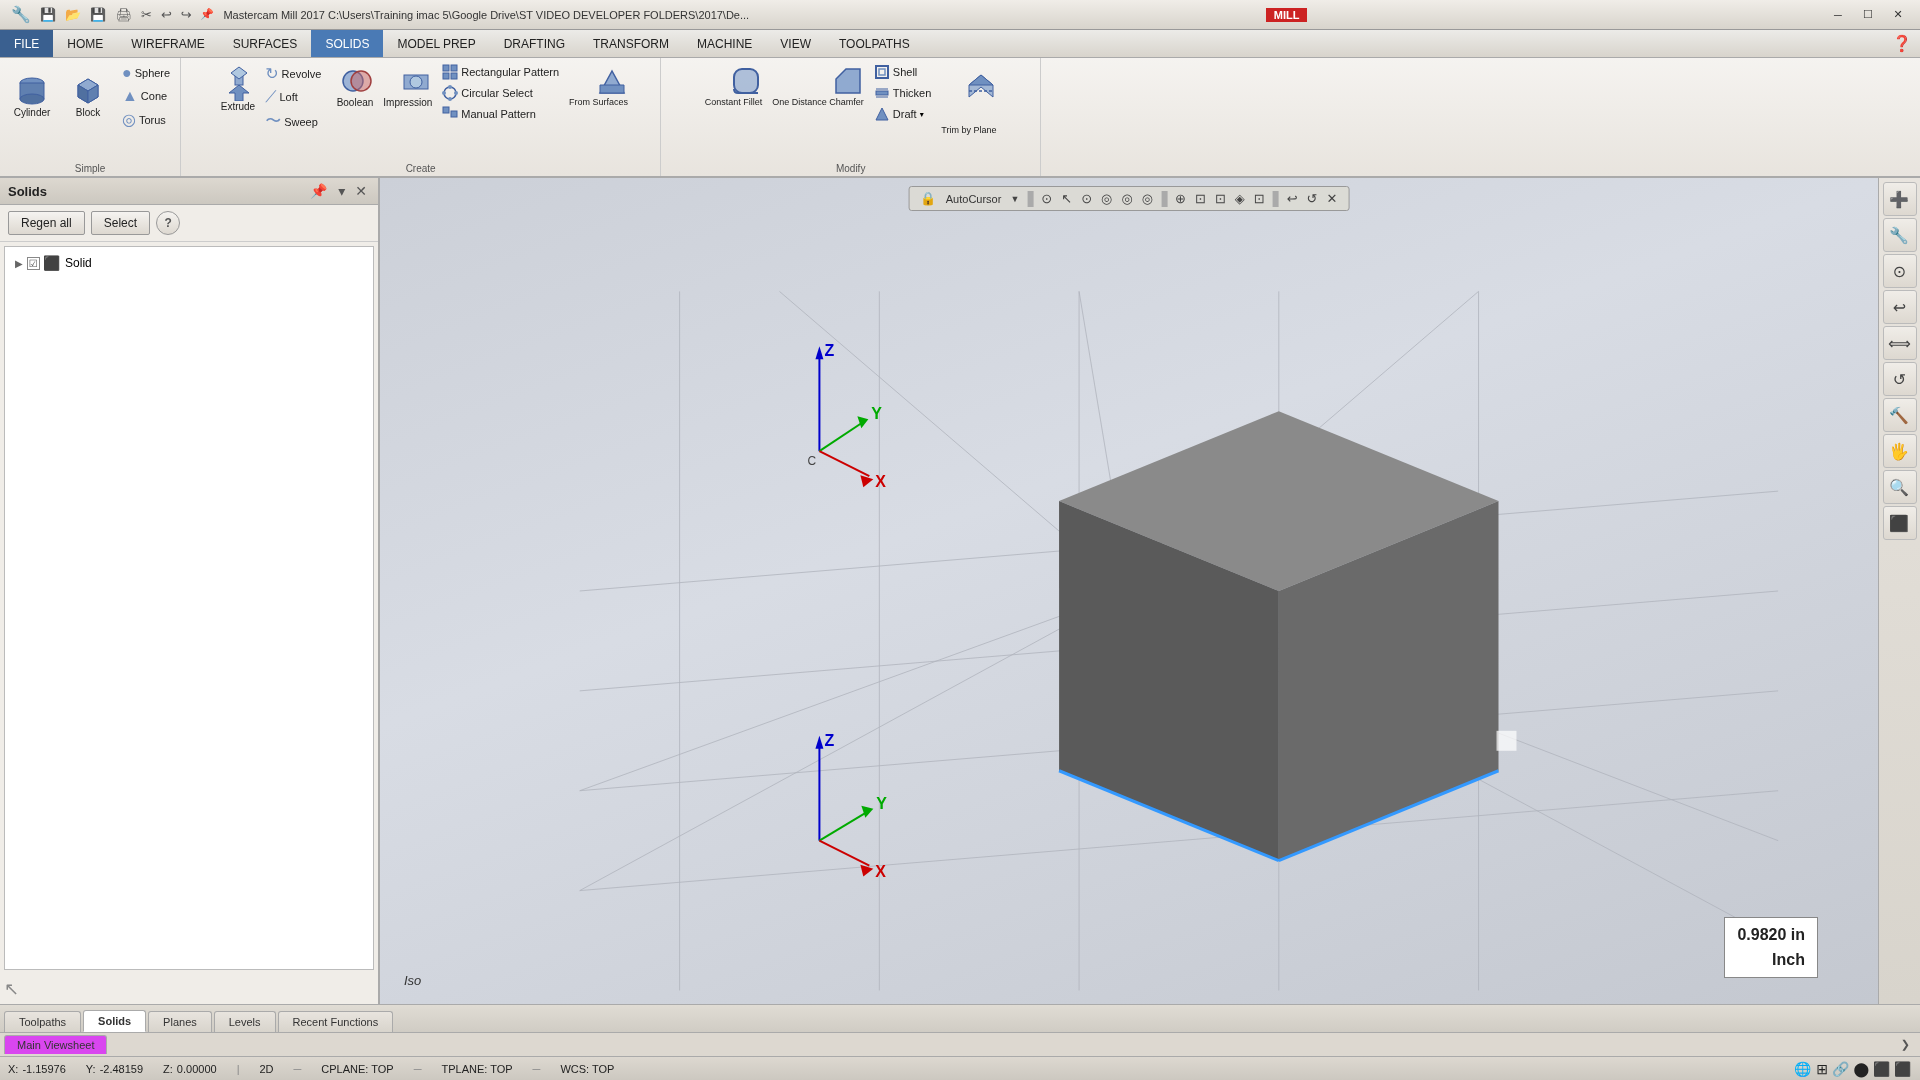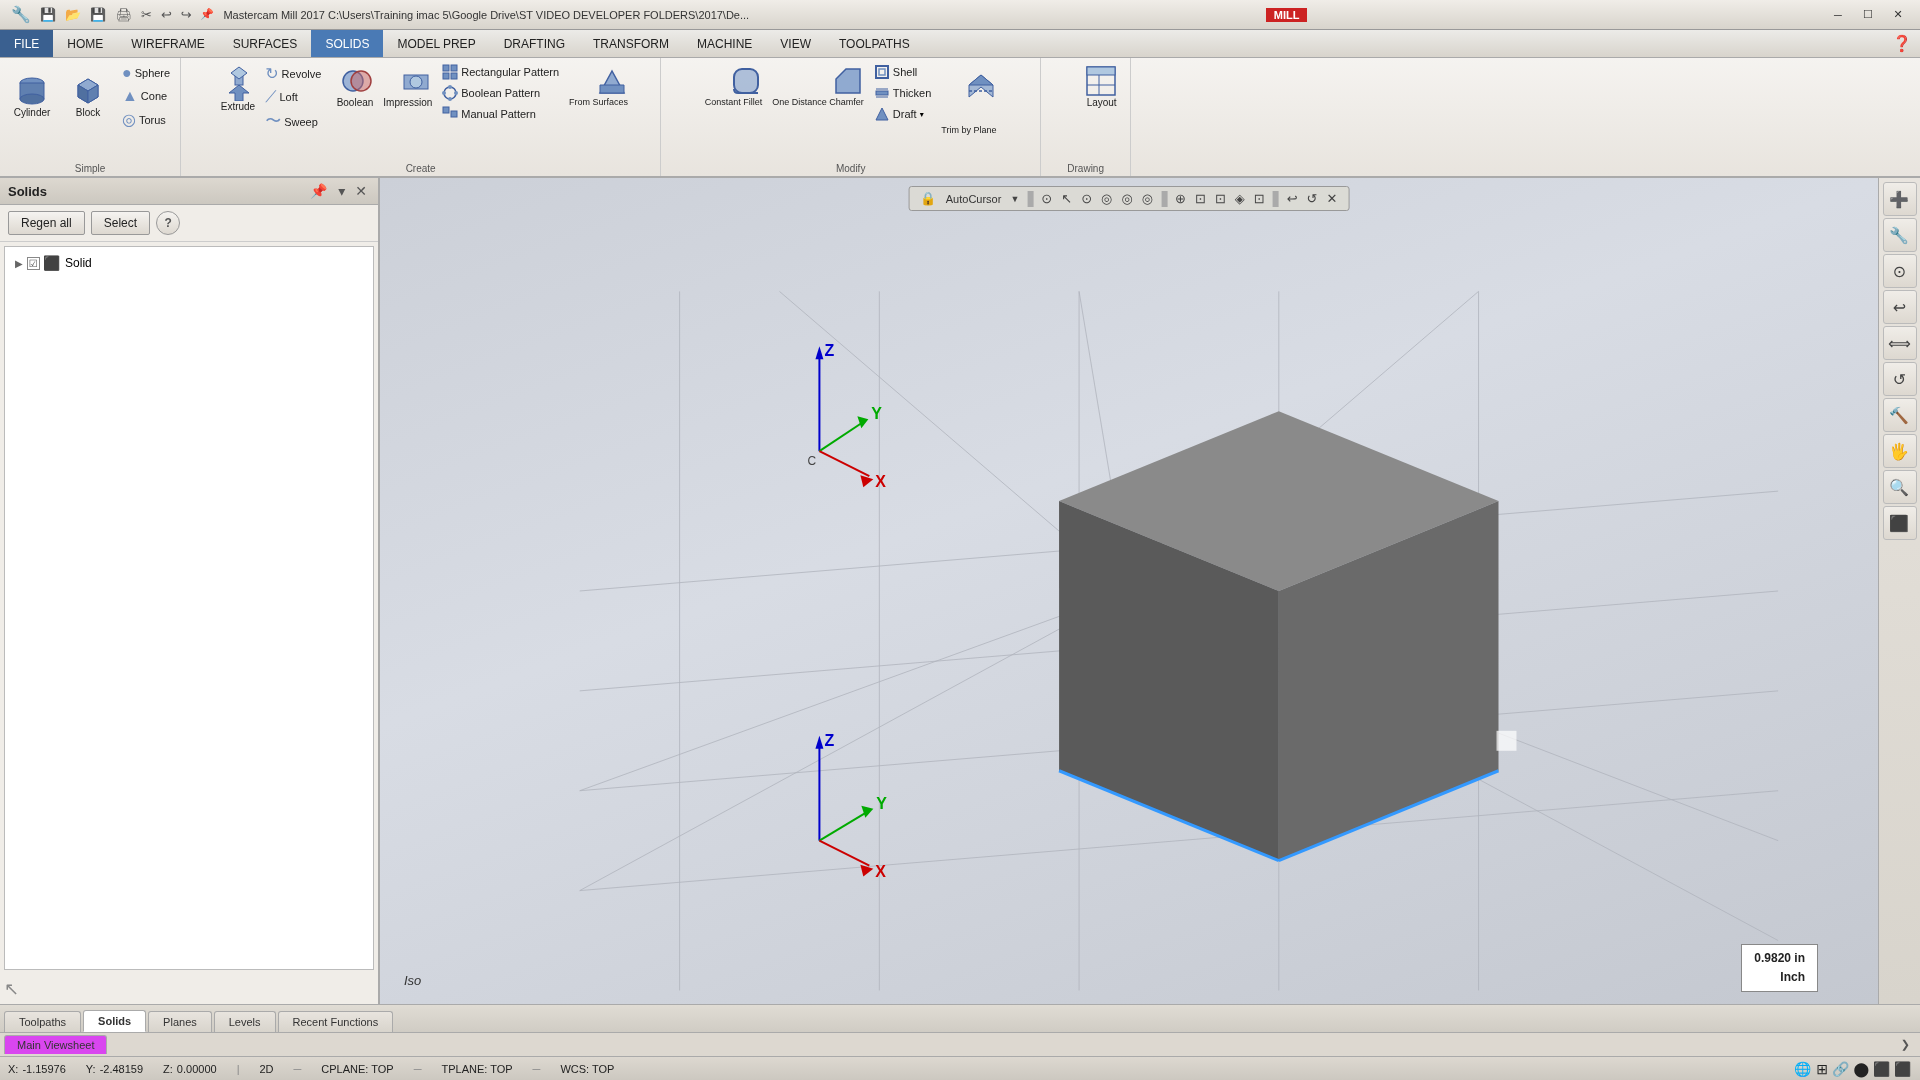--- a/index.html
+++ b/index.html
@@ -461,21 +461,21 @@
           <span class="btn-label">Rectangular Pattern</span>
         </div>
         <div class="ribbon-btn-small">
           <svg width="16" height="16">
             <circle cx="8" cy="8" r="6" fill="none" stroke="#4060a0" stroke-width="1.5"></circle>
             <circle cx="8" cy="2" r="2" fill="#7090c0"></circle>
             <circle cx="14" cy="8" r="2" fill="#7090c0"></circle>
             <circle cx="8" cy="14" r="2" fill="#7090c0"></circle>
             <circle cx="2" cy="8" r="2" fill="#7090c0"></circle>
           </svg>
-          <span class="btn-label">Boolean Pattern</span>
+          <span class="btn-label">Circular Select</span>
         </div>
         <div class="ribbon-btn-small">
           <svg width="16" height="16">
             <rect x="1" y="1" width="6" height="6" fill="#7090c0" stroke="#4060a0" stroke-width="1"></rect>
             <rect x="9" y="5" width="6" height="6" fill="#7090c0" stroke="#4060a0" stroke-width="1"></rect>
           </svg>
           <span class="btn-label">Manual Pattern</span>
         </div>
       </div>
 
@@ -538,34 +538,20 @@
           <polygon points="4,32 16,22 28,32 28,20 16,10 4,20" fill="#90aad0" stroke="#4060a0" stroke-width="1" fill-opacity="0.8"></polygon>
           <line x1="4" y1="26" x2="28" y2="26" stroke="#4060a0" stroke-width="1.5" stroke-dasharray="3,2"></line>
           <polygon points="4,20 16,10 28,20" fill="#7090c0" stroke="#4060a0" stroke-width="1"></polygon>
         </svg>
         <div class="btn-label" style="font-size:9px;margin-top:24px;">Trim by Plane</div>
       </div>
     </div>
     <div class="ribbon-group-label">Modify</div>
   </div>
 
-  <div class="ribbon-group" style="min-width:90px;">
-    <div class="ribbon-group-content">
-      <div class="ribbon-btn" style="min-height:70px; min-width:70px;">
-        <svg width="32" height="32">
-          <rect x="2" y="2" width="28" height="28" fill="none" stroke="#4060a0" stroke-width="1.5"></rect>
-          <rect x="2" y="2" width="28" height="8" fill="#b0c8e0" stroke="#4060a0" stroke-width="1"></rect>
-          <line x1="14" y1="10" x2="14" y2="30" stroke="#4060a0" stroke-width="1"></line>
-          <line x1="2" y1="20" x2="30" y2="20" stroke="#4060a0" stroke-width="1"></line>
-        </svg>
-        <div class="btn-label">Layout</div>
-      </div>
-    </div>
-    <div class="ribbon-group-label">Drawing</div>
-  </div>
 
 </div>
 
 <div id="main-layout" style="display:flex; height:calc(1080px - 30px - 28px - 120px - 28px - 24px - 24px); overflow:hidden;">
 
   <div id="left-panel">
     <div id="panel-header">
       <span id="panel-title">Solids</span>
       <div id="panel-controls">
         <span>📌</span>
@@ -672,21 +658,21 @@
 
       <line x1="440" y1="650" x2="490" y2="675" stroke="#cc0000" stroke-width="2"></line>
       <polygon points="494,678 481,674 484,686" fill="#cc0000"></polygon>
       <text x="496" y="686" font-size="16" fill="#cc0000" font-weight="bold">X</text>
 
       <rect x="1118" y="540" width="20" height="20" fill="white" fill-opacity="0.7" stroke="none"></rect>
     </svg>
 
     <div id="iso-label" style="position:absolute; bottom:16px; left:24px; font-size:13px; font-style:italic; color:#333;">Iso</div>
 
-    <div id="dim-display" style="position:absolute; bottom:12px; right:60px; background:white; border:1px solid #888; padding:4px 12px; font-size:12px; font-weight:bold; color:#222; text-align:right; line-height:1.6;">
+    <div id="dim-display" style="position:absolute; bottom:26px; right:60px; background:white; border:1px solid #888; padding:4px 12px; font-size:16px; font-weight:bold; color:#222; text-align:right; line-height:1.6;">
       <div>0.9820 in</div>
       <div>Inch</div>
     </div>
   </div>
 
   <div id="right-toolbar">
     <div class="rt-btn">➕</div>
     <div class="rt-btn">🔧</div>
     <div class="rt-btn">⊙</div>
     <div class="rt-btn">↩</div>

